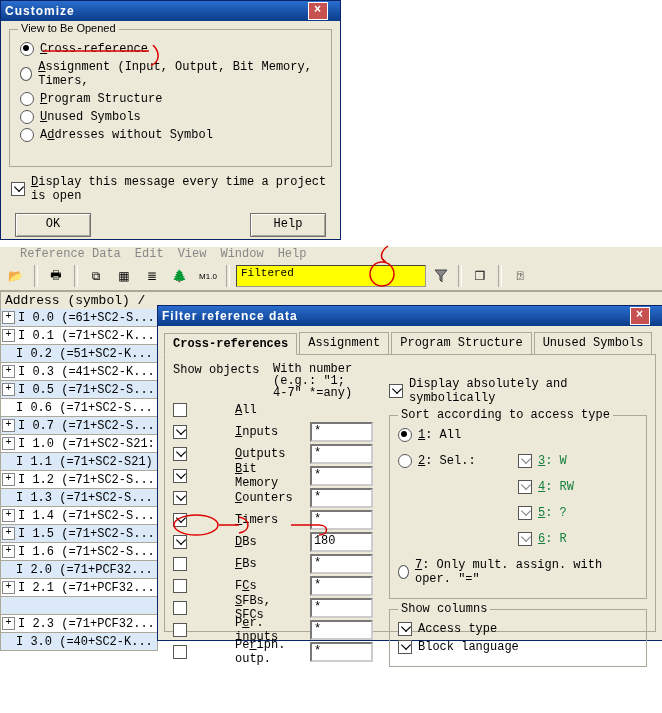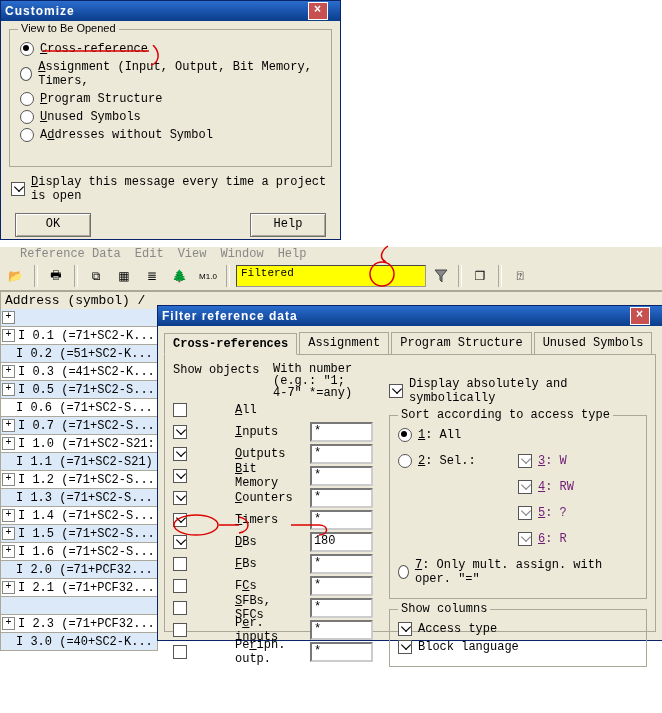--- a/index.html
+++ b/index.html
@@ -298,21 +298,21 @@
     font-family: "Courier New", monospace;
     font-size: 12px;
   }
   .sort-grid {
     display: grid;
     grid-template-columns: 120px 90px;
     row-gap: 4px;
     font-family: "Courier New", monospace;
     font-size: 12px;
   }
-  .gray { color: #701a75; text-align: right; }
+  .gray { color: #15803d; text-align: right; }
   .hint {
     font-family: "Courier New", monospace;
     font-size: 12px;
     color: #000;
   }
   .lbl90 { display:inline-block; width: 90px; margin-left: 42px; }
 </style>
 </head>
 <body>
 
@@ -391,20 +391,21 @@
   <svg class="annot-red" style="position:absolute;left:368px;top:-18px;width:40px;height:46px;">
     <path d="M20,2 C14,6 10,14 18,18 M14,18 A12,12 0 1,0 14,42 A12,12 0 1,0 14,18"></path>
   </svg>
 </div>
 
 <div class="addr-head">Address (symbol) /</div>
 
 <div class="addr-list" id="addr-list">
     <div class="addr-row alt">
       <span class="pm">+</span>
+      <span>I 0.0 (=61+SC2-S...</span>
     </div>
     <div class="addr-row">
       <span class="pm">+</span>
       <span>I 0.1 (=71+SC2-K...</span>
     </div>
     <div class="addr-row alt">
       <span class="pm none">+</span>
       <span>I 0.2 (=51+SC2-K...</span>
     </div>
     <div class="addr-row">

